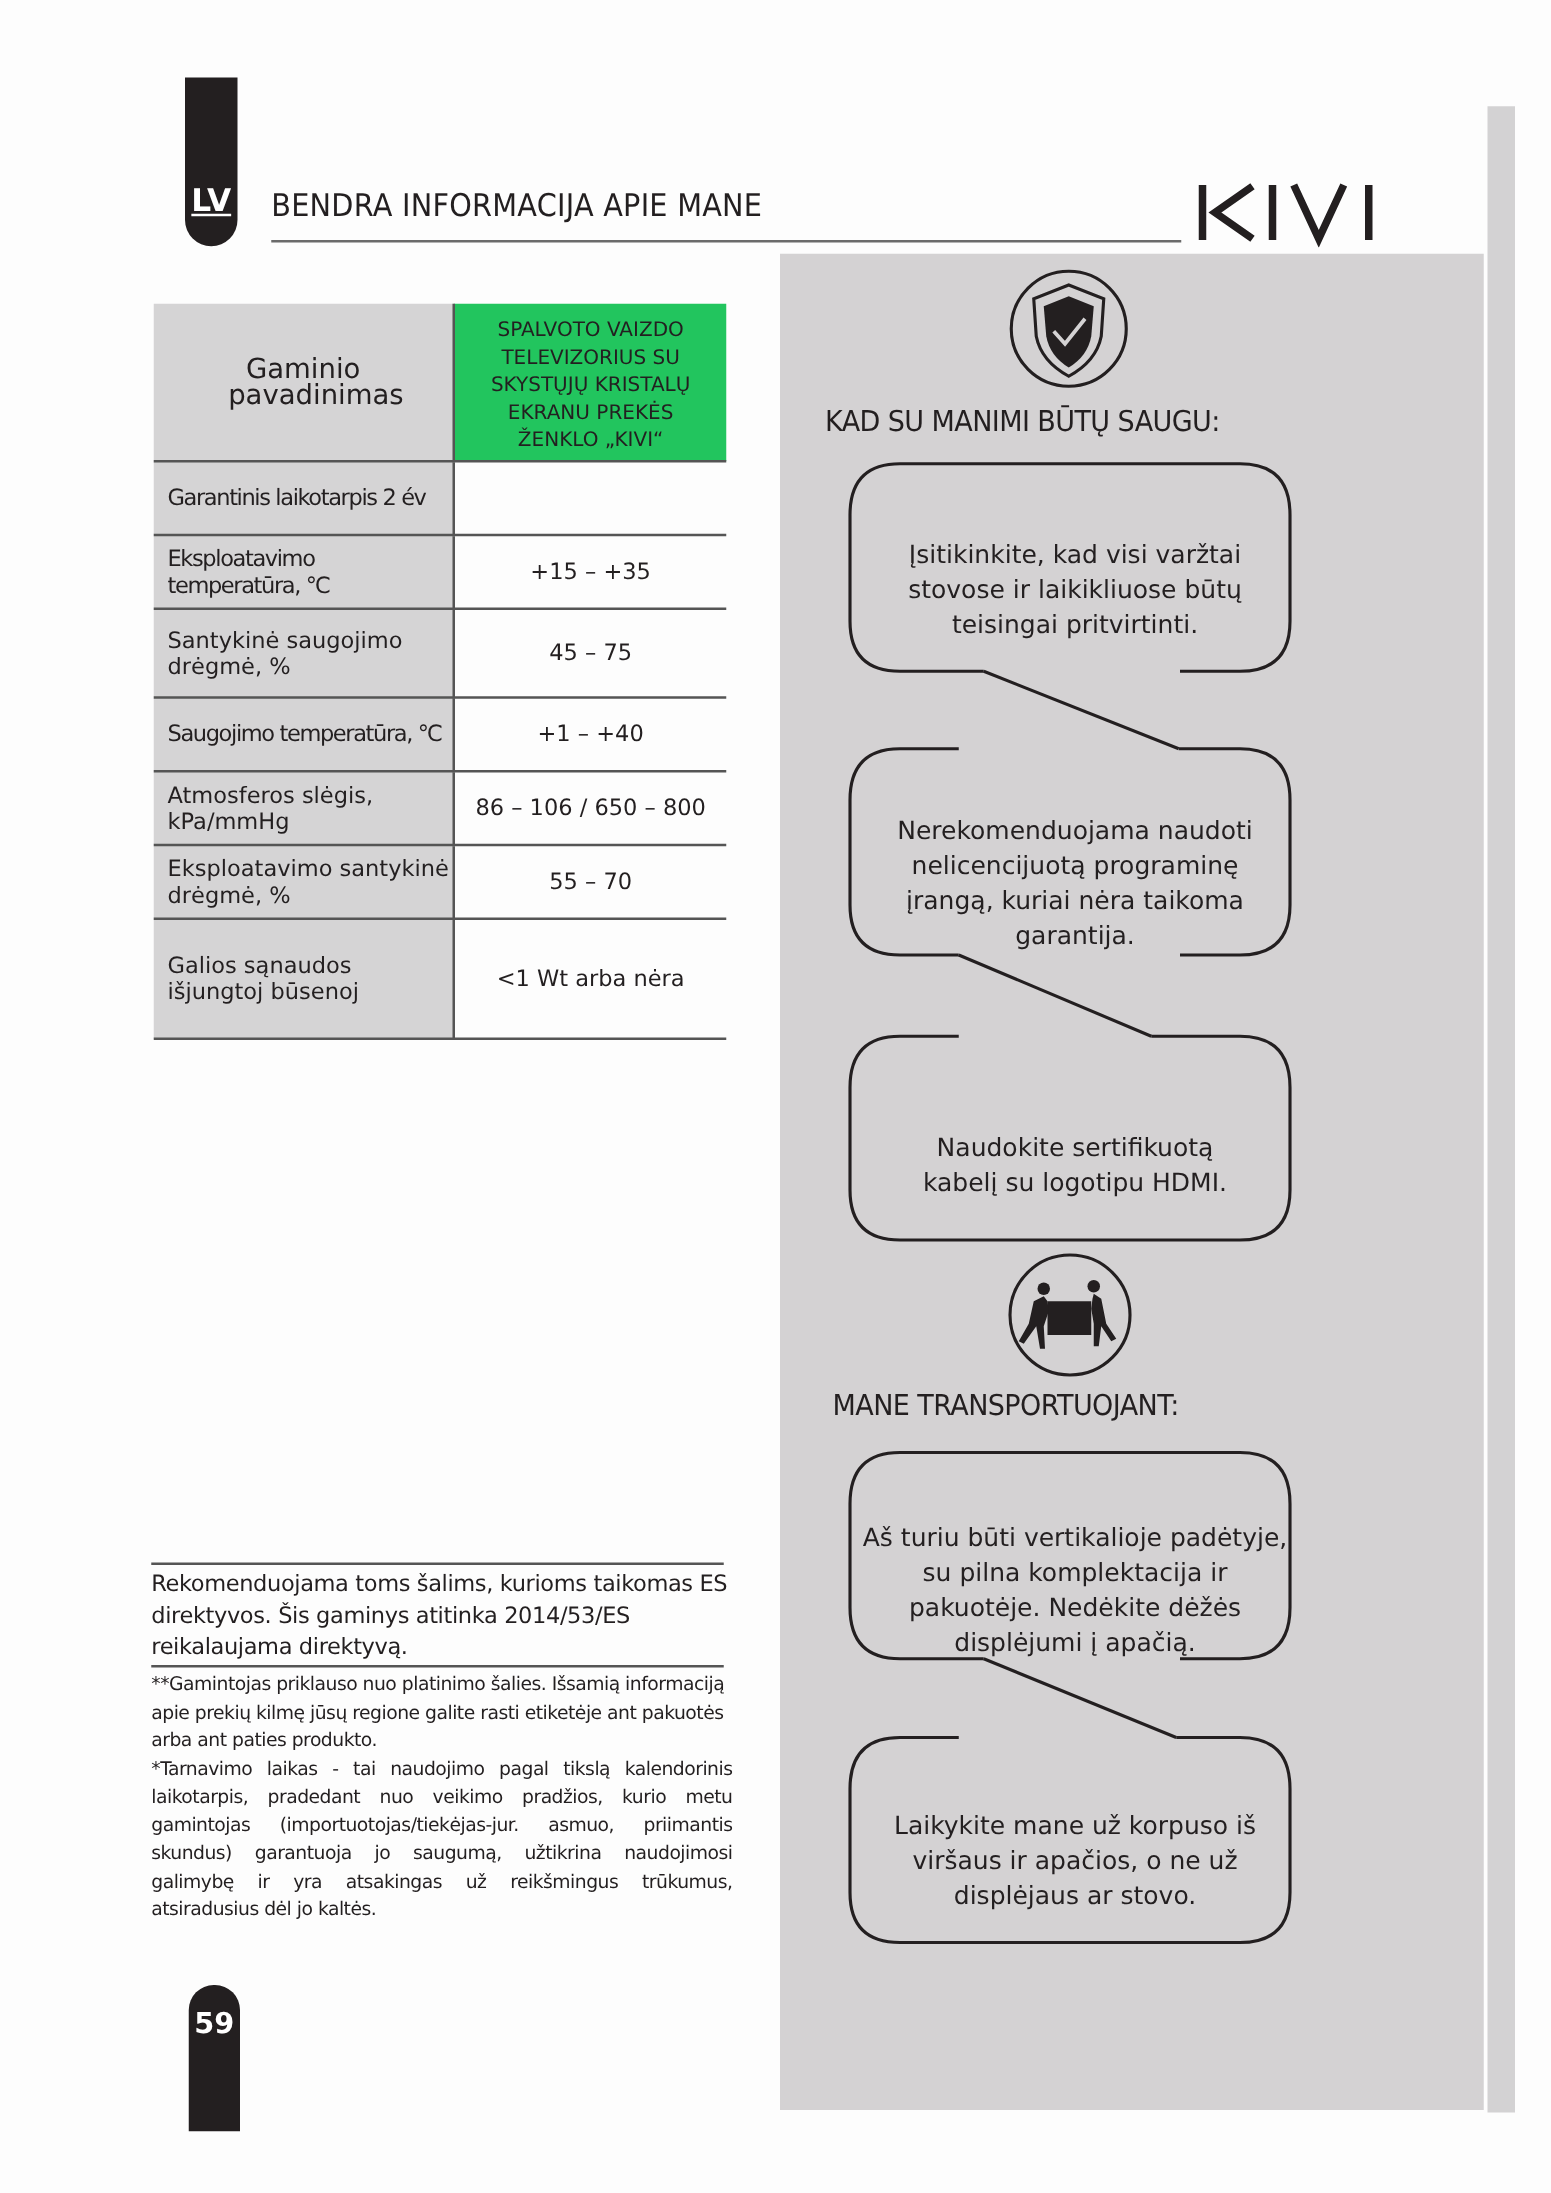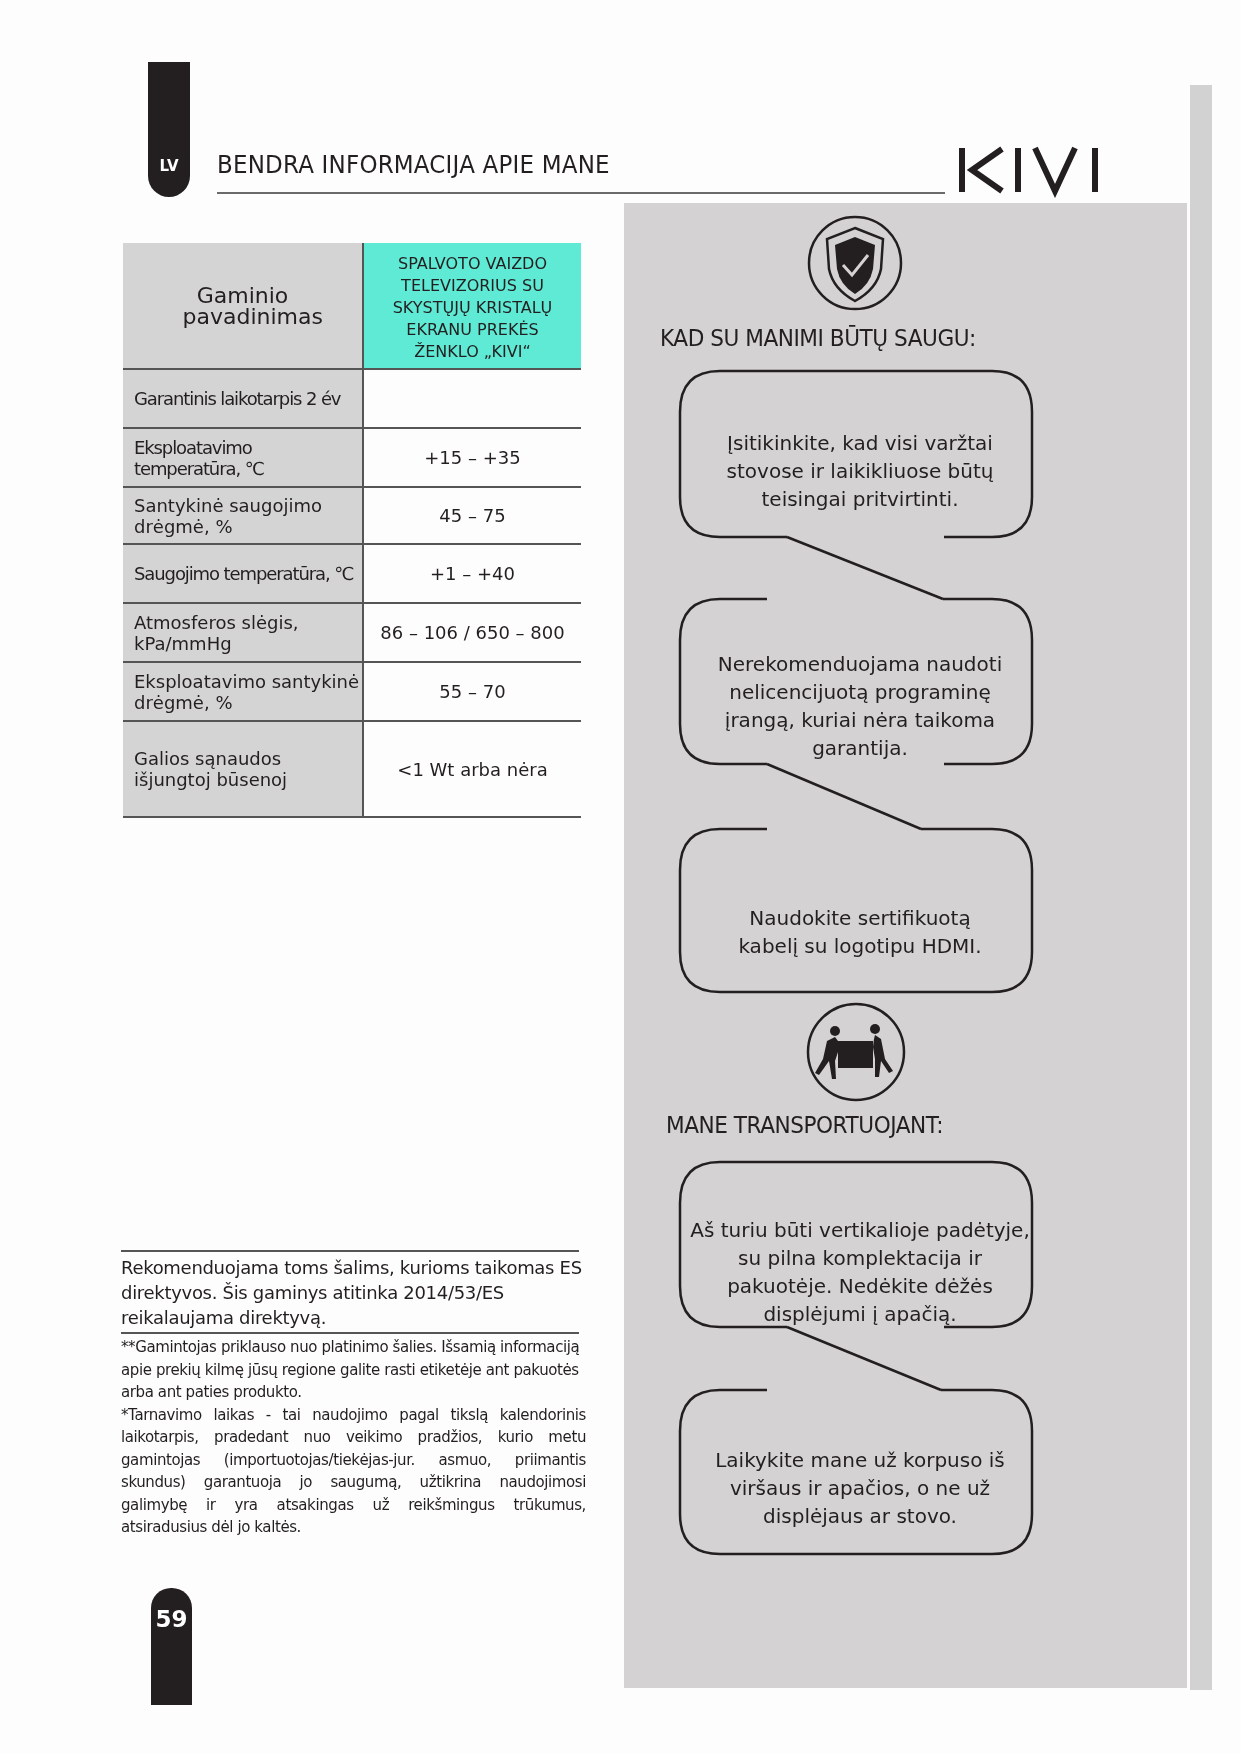--- a/index.html
+++ b/index.html
@@ -1,37 +1,37 @@
 <!DOCTYPE html>
 <html><head>
 <meta charset="utf-8">
 <style>
   html, body { margin:0; padding:0; }
   body { width:1241px; height:1754px; background:#fdfdfd; position:relative; overflow:hidden;
          font-family:"DejaVu Sans", sans-serif; color:#231f20; }
   .lv-tab { position:absolute; left:148px; top:62px; width:42px; height:135px; background:#231f20;
             border-radius:0 0 21px 21px; }
   .lv-tab span { position:absolute; bottom:22px; left:0; width:42px; text-align:center; color:#fff;
-                 font-weight:bold; font-size:15px; font-family:"DejaVu Sans", sans-serif; }
+                 font-weight:bold; font-size:25px; font-family:"DejaVu Sans", sans-serif;text-decoration:underline; }
   .page-title { position:absolute; left:217px; top:150px; font-size:25px; font-family:"DejaVu Sans", sans-serif;
                 letter-spacing:0.2px; color:#231f20; font-weight:normal; margin:0; transform:scaleX(0.92); transform-origin:left; }
   .title-rule { position:absolute; left:217px; top:192px; width:728px; height:2px; background:#6b6b6b; }
   .logo { position:absolute; left:958px; top:140px; width:145px; height:58px; }
   .right-strip { position:absolute; left:1190px; top:85px; width:22px; height:1605px; background:#d3d2d3; }
   .grey-panel { position:absolute; left:624px; top:203px; width:563px; height:1485px; background:#d4d2d3; }
 
   
   table.spec { position:absolute; left:123px; top:243px; width:458px; border-collapse:collapse; }
   table.spec td { border-bottom:2px solid #555; padding:0; vertical-align:middle; }
   table.spec td.k { width:228px; background:#d5d4d5; border-right:2px solid #555; padding-left:11px;
                     font-size:18px; line-height:21px; color:#231f20; }
   table.spec td.k.cond { letter-spacing:-1.1px; }
   table.spec td.v { text-align:center; font-size:18px; color:#231f20; background:#fdfdfd; }
   table.spec tr.head td.k { text-align:center; padding-left:0; font-size:22px; }
-  table.spec tr.head td.v { background:#5eead4; font-size:16px; line-height:22px; padding-top:6px; padding-bottom:2px; }
+  table.spec tr.head td.v { background:#22c55e; font-size:16px; line-height:22px; padding-top:6px; padding-bottom:2px; }
   .head-line { display:block; }
 
   .compliance-top { position:absolute; left:121px; top:1250px; width:458px; height:2px; background:#555; }
   .compliance { position:absolute; left:121px; top:1255px; width:470px; font-size:18px; line-height:25px; margin:0; letter-spacing:-0.3px; }
   .compliance-bottom { position:absolute; left:121px; top:1332px; width:458px; height:2px; background:#555; }
   .footnotes { position:absolute; left:121px; top:1336px; width:465px; font-size:15px; line-height:22.5px; margin:0;
                text-align:justify; letter-spacing:-0.4px; }
   .footnotes p { margin:0; }
 
   .page-tab { position:absolute; left:151px; top:1588px; width:41px; height:117px; background:#231f20;
@@ -82,21 +82,21 @@
     </td>
   </tr>
   <tr style="height:59px">
     <td class="k cond">Garantinis laikotarpis 2 év</td>
     <td class="v"></td>
   </tr>
   <tr style="height:59px">
     <td class="k cond">Eksploatavimo temperatūra, ℃</td>
     <td class="v">+15 – +35</td>
   </tr>
-  <tr style="height:57px">
+  <tr style="height:71px">
     <td class="k">Santykinė saugojimo drėgmė, %</td>
     <td class="v">45 – 75</td>
   </tr>
   <tr style="height:59px">
     <td class="k cond">Saugojimo temperatūra, ℃</td>
     <td class="v">+1 – +40</td>
   </tr>
   <tr style="height:59px">
     <td class="k">Atmosferos slėgis, kPa/mmHg</td>
     <td class="v">86 – 106 / 650 – 800</td>

